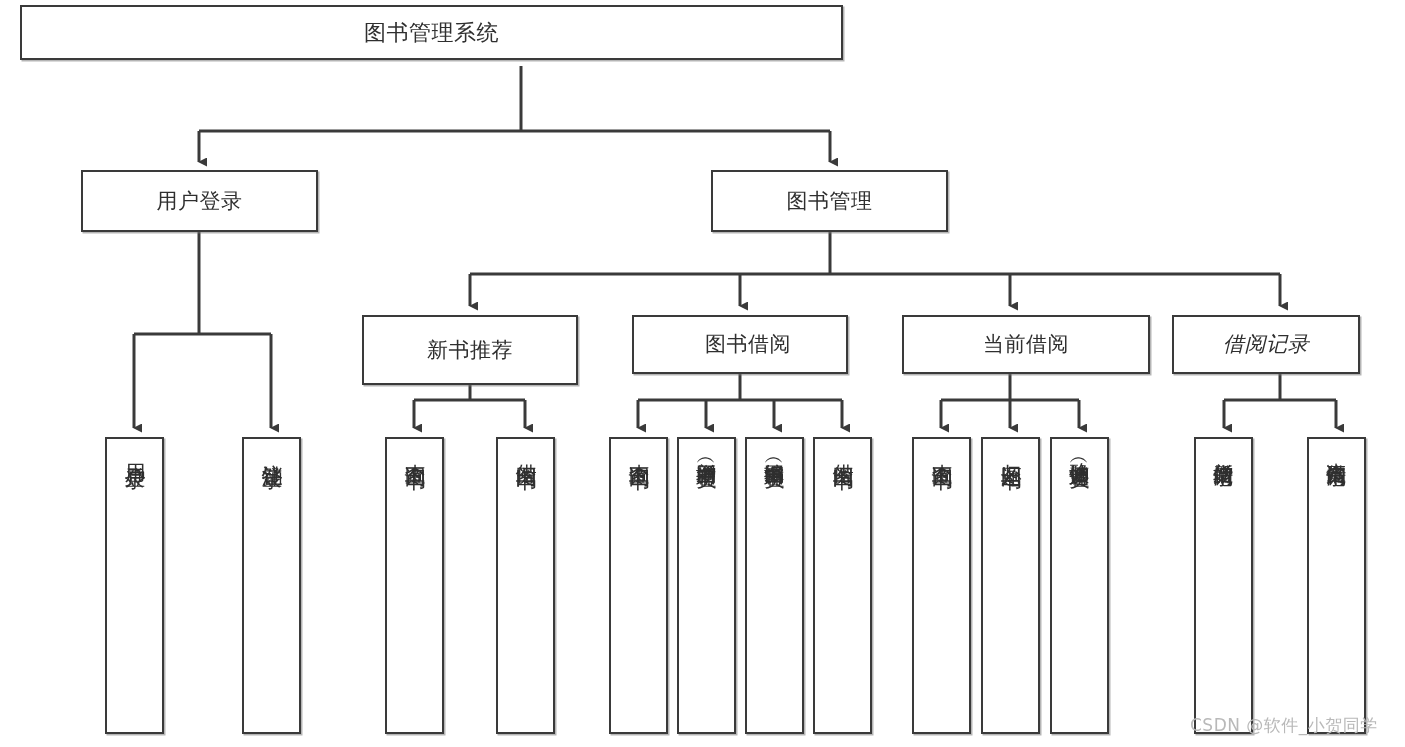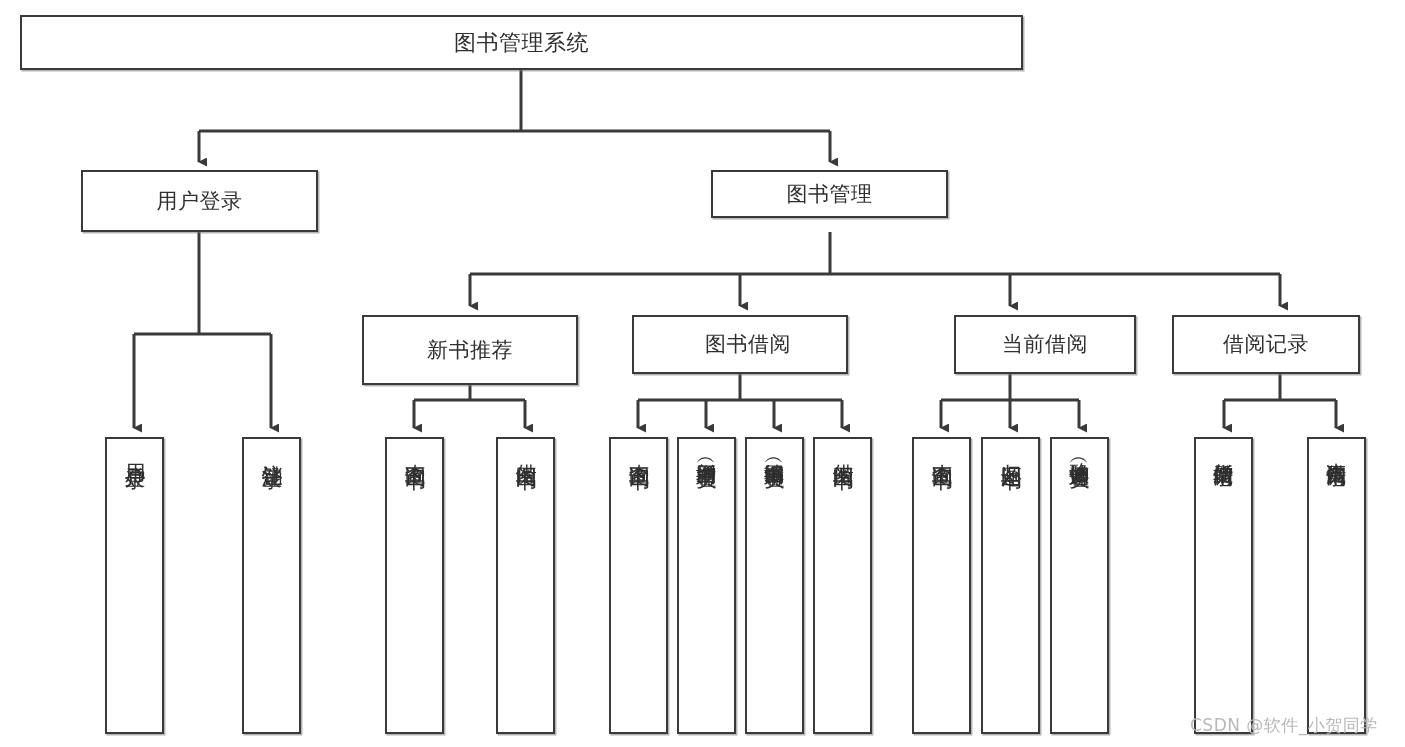--- a/index.html
+++ b/index.html
@@ -126,45 +126,45 @@
       <path d="M1010,400 L1010,428" marker-end="url(#arrowhead)"></path>
       <path d="M1079,400 L1079,428" marker-end="url(#arrowhead)"></path>
 
       <path d="M1280,374 L1280,400"></path>
       <path d="M1224,400 L1336,400"></path>
       <path d="M1224,400 L1224,428" marker-end="url(#arrowhead)"></path>
       <path d="M1336,400 L1336,428" marker-end="url(#arrowhead)"></path>
     </g>
   </svg>
 
-  <div class="node root horizontal" style="left:20px; top:15px; width:1003px; height:55px;">
+  <div class="node root horizontal" style="left:20px; top:5px; width:823px; height:55px;">
     <span class="label">图书管理系统</span>
   </div>
 
   <div class="node horizontal" style="left:81px; top:170px; width:237px; height:62px;">
     <span class="label">用户登录</span>
   </div>
 
-  <div class="node horizontal" style="left:711px; top:170px; width:237px; height:48px;">
+  <div class="node horizontal" style="left:711px; top:170px; width:237px; height:62px;">
     <span class="label">图书管理</span>
   </div>
 
   <div class="node horizontal" style="left:362px; top:315px; width:216px; height:70px;">
     <span class="label">新书推荐</span>
   </div>
 
   <div class="node horizontal" style="left:632px; top:315px; width:216px; height:59px;padding-left:16px;">
     <span class="label">图书借阅</span>
   </div>
 
-  <div class="node horizontal" style="left:954px; top:315px; width:182px; height:59px;">
+  <div class="node horizontal" style="left:902px; top:315px; width:248px; height:59px;">
     <span class="label">当前借阅</span>
   </div>
 
-  <div class="node horizontal" style="left:1172px; top:315px; width:188px; height:59px;">
+  <div class="node horizontal" style="left:1172px; top:315px; width:188px; height:59px;font-style:italic;">
     <span class="label">借阅记录</span>
   </div>
 
   <div class="node vertical" style="left:105px; top:437px; width:59px; height:297px;">
     <span class="label">用户登录</span>
   </div>
 
   <div class="node vertical" style="left:242px; top:437px; width:59px; height:297px;">
     <span class="label">注销登录</span>
   </div>

